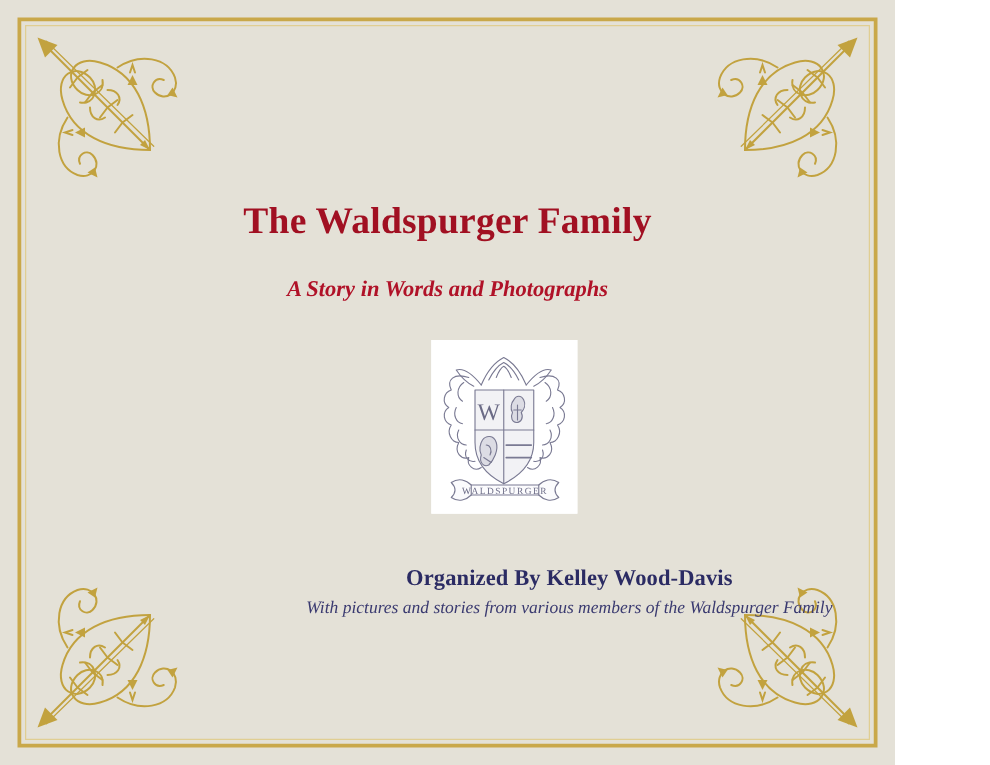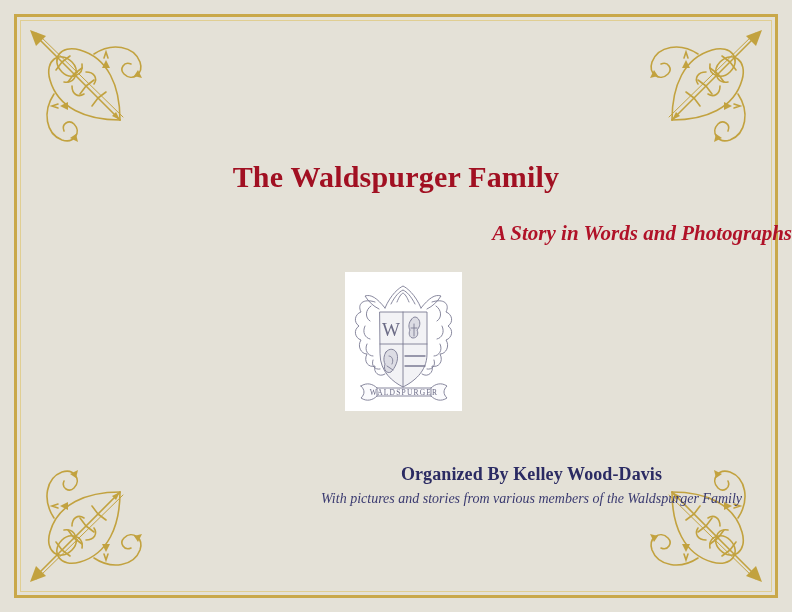--- a/index.html
+++ b/index.html
@@ -7,21 +7,21 @@
     margin: 0;
     padding: 0;
     background: #ffffff;
   }
   body {
     font-family: "Liberation Serif", "DejaVu Serif", serif;
   }
 
   #page {
     position: relative;
-    width: 792px;
+    width: 716px;
     height: 612px;
     background: #E4E1D7;
     overflow: hidden;
   }
 
   
   .frame-outer {
     position: absolute;
     left: 14px;
     top: 14px;
@@ -66,43 +66,42 @@
   .main-title {
     margin: 0;
     font-size: 30px;
     font-weight: bold;
     color: #A11022;
     letter-spacing: 0.2px;
   }
   .sub-title {
     margin: 0;
     padding-top: 27px;
-    font-size: 21px;
+    font-size: 18px;
     font-weight: bold;
     font-style: italic;
     color: #B01228;
-    text-align: right;
   }
 
   
   .crest-wrap {
     position: absolute;
     left: 345px;
     top: 272px;
     width: 117px;
     height: 139px;
     background: #ffffff;
   }
   .crest-wrap svg { display: block; width: 117px; height: 139px; }
 
   
   .author-block {
     position: absolute;
     right: 50px;
-    top: 464px;
+    top: 452px;
     text-align: center;
   }
   .author-name {
     margin: 0;
     font-size: 18px;
     font-weight: bold;
     color: #2B2B63;
     letter-spacing: 0.1px;
   }
   .author-note {

